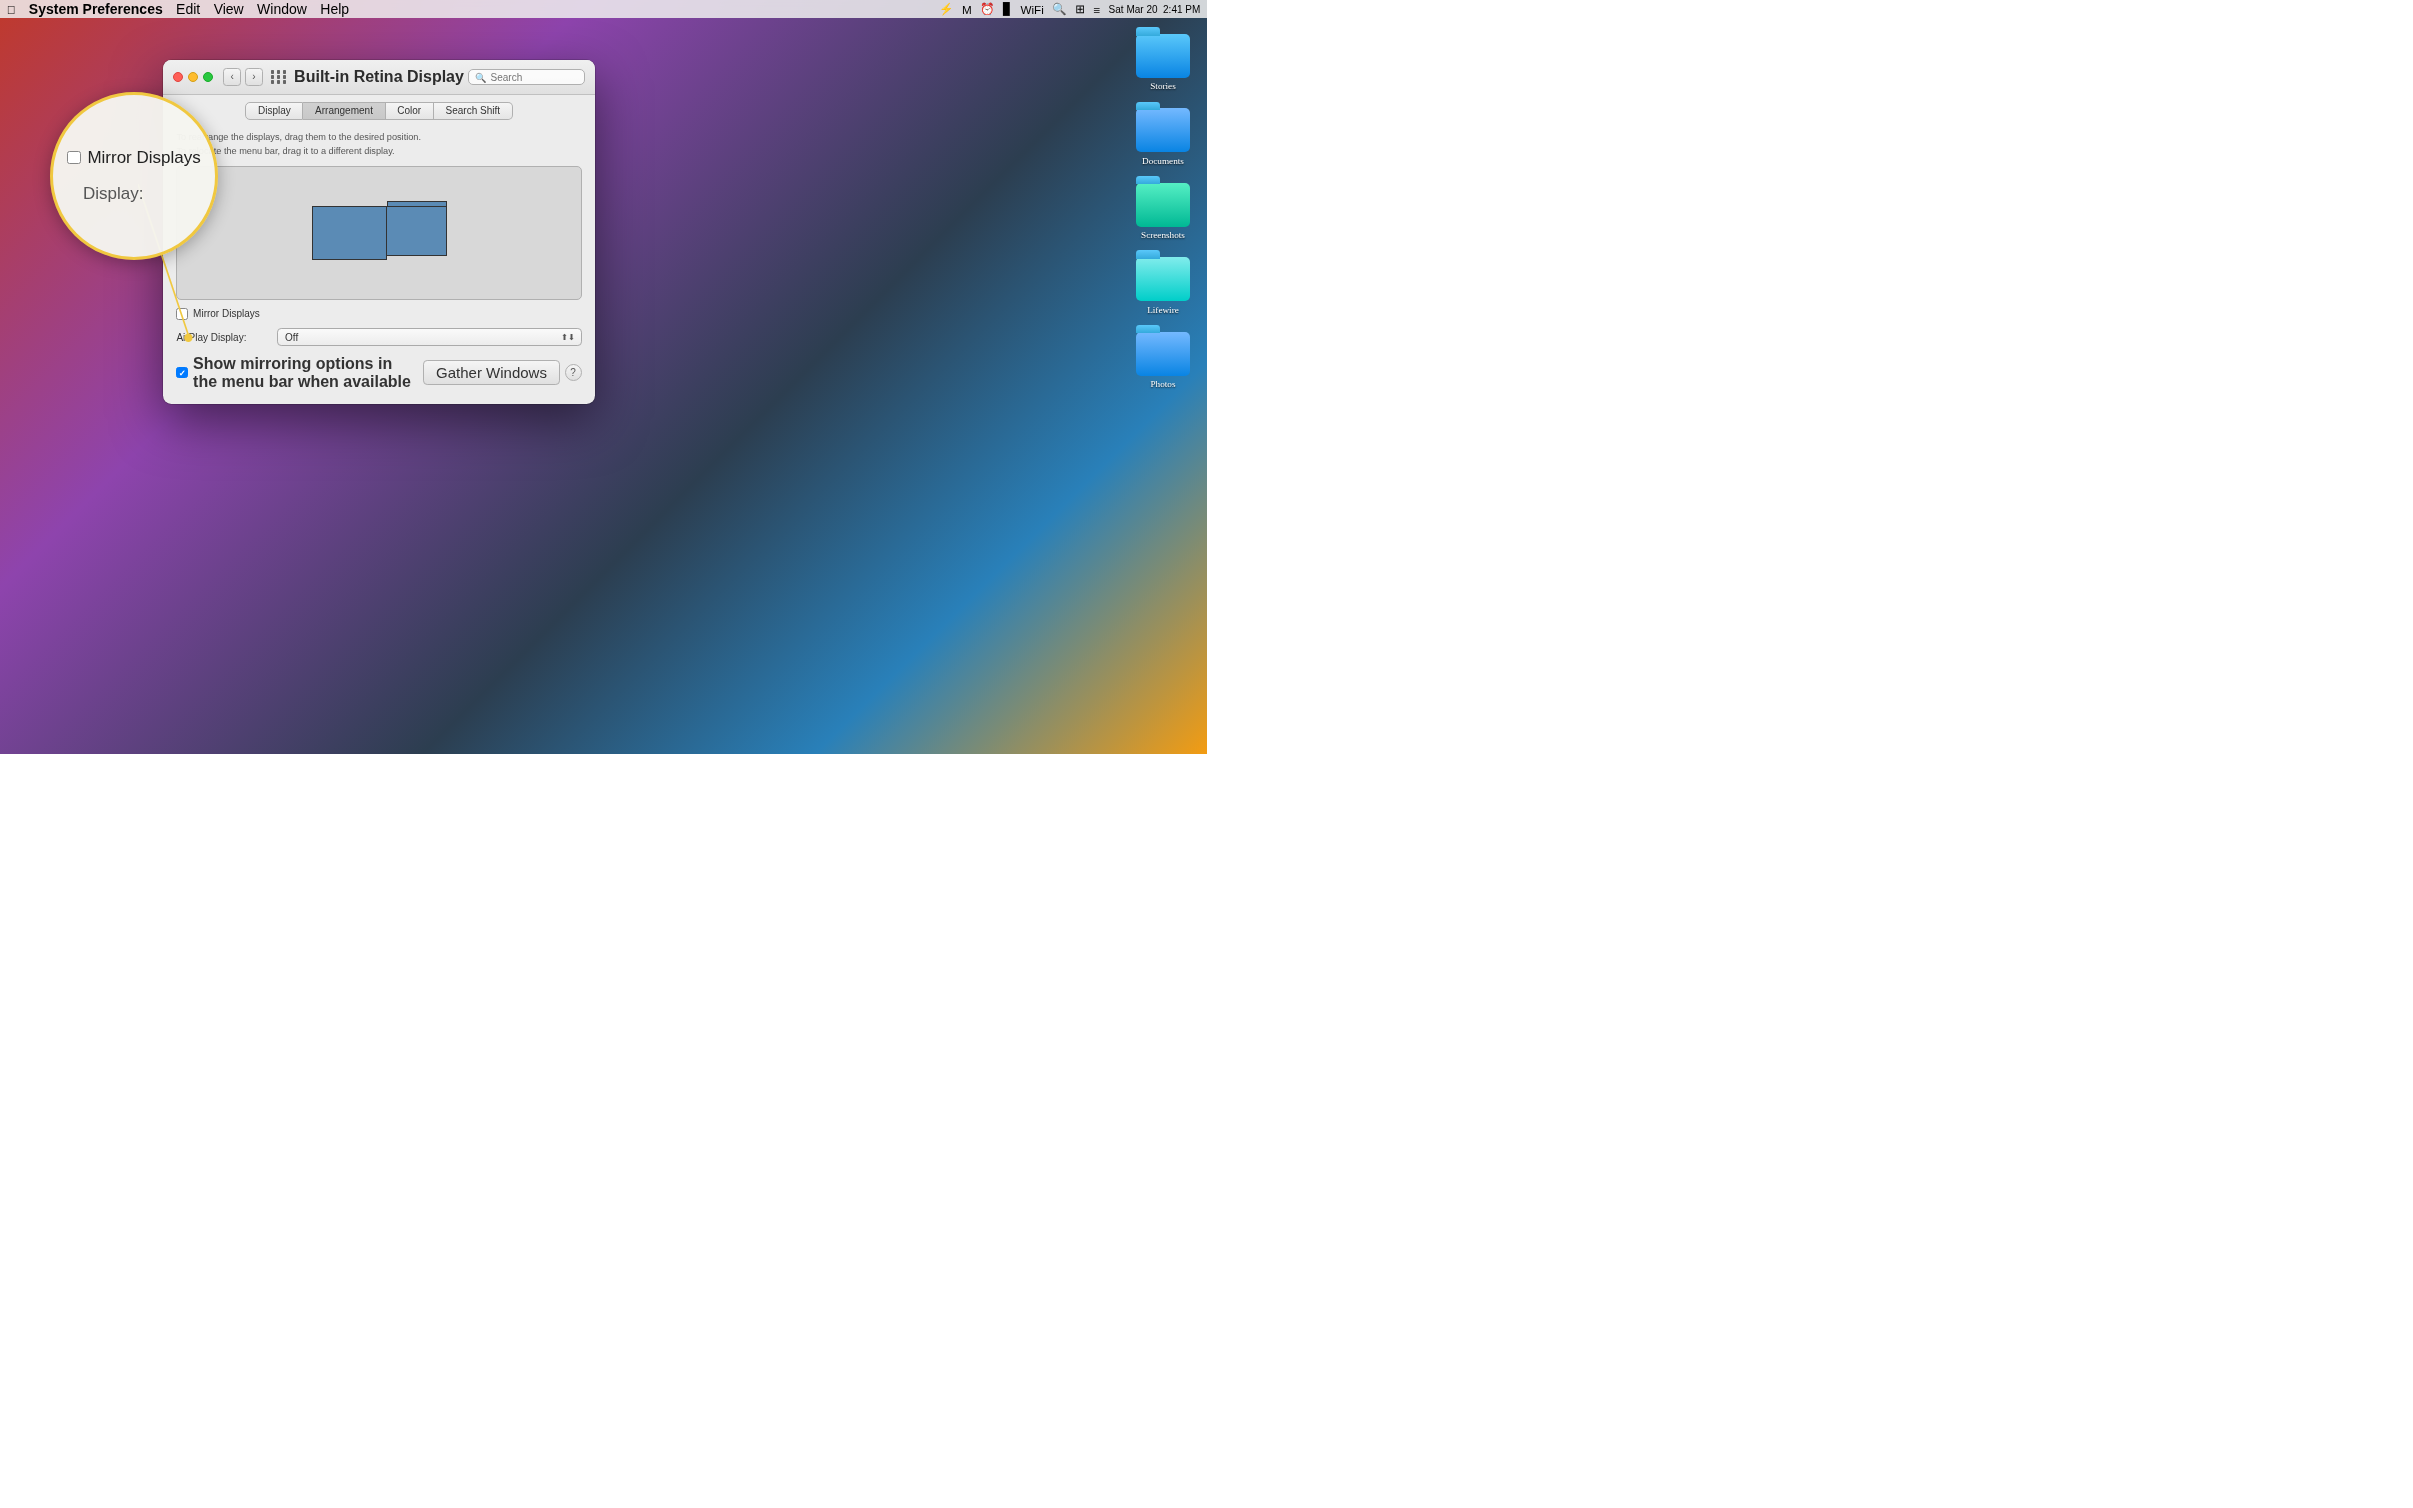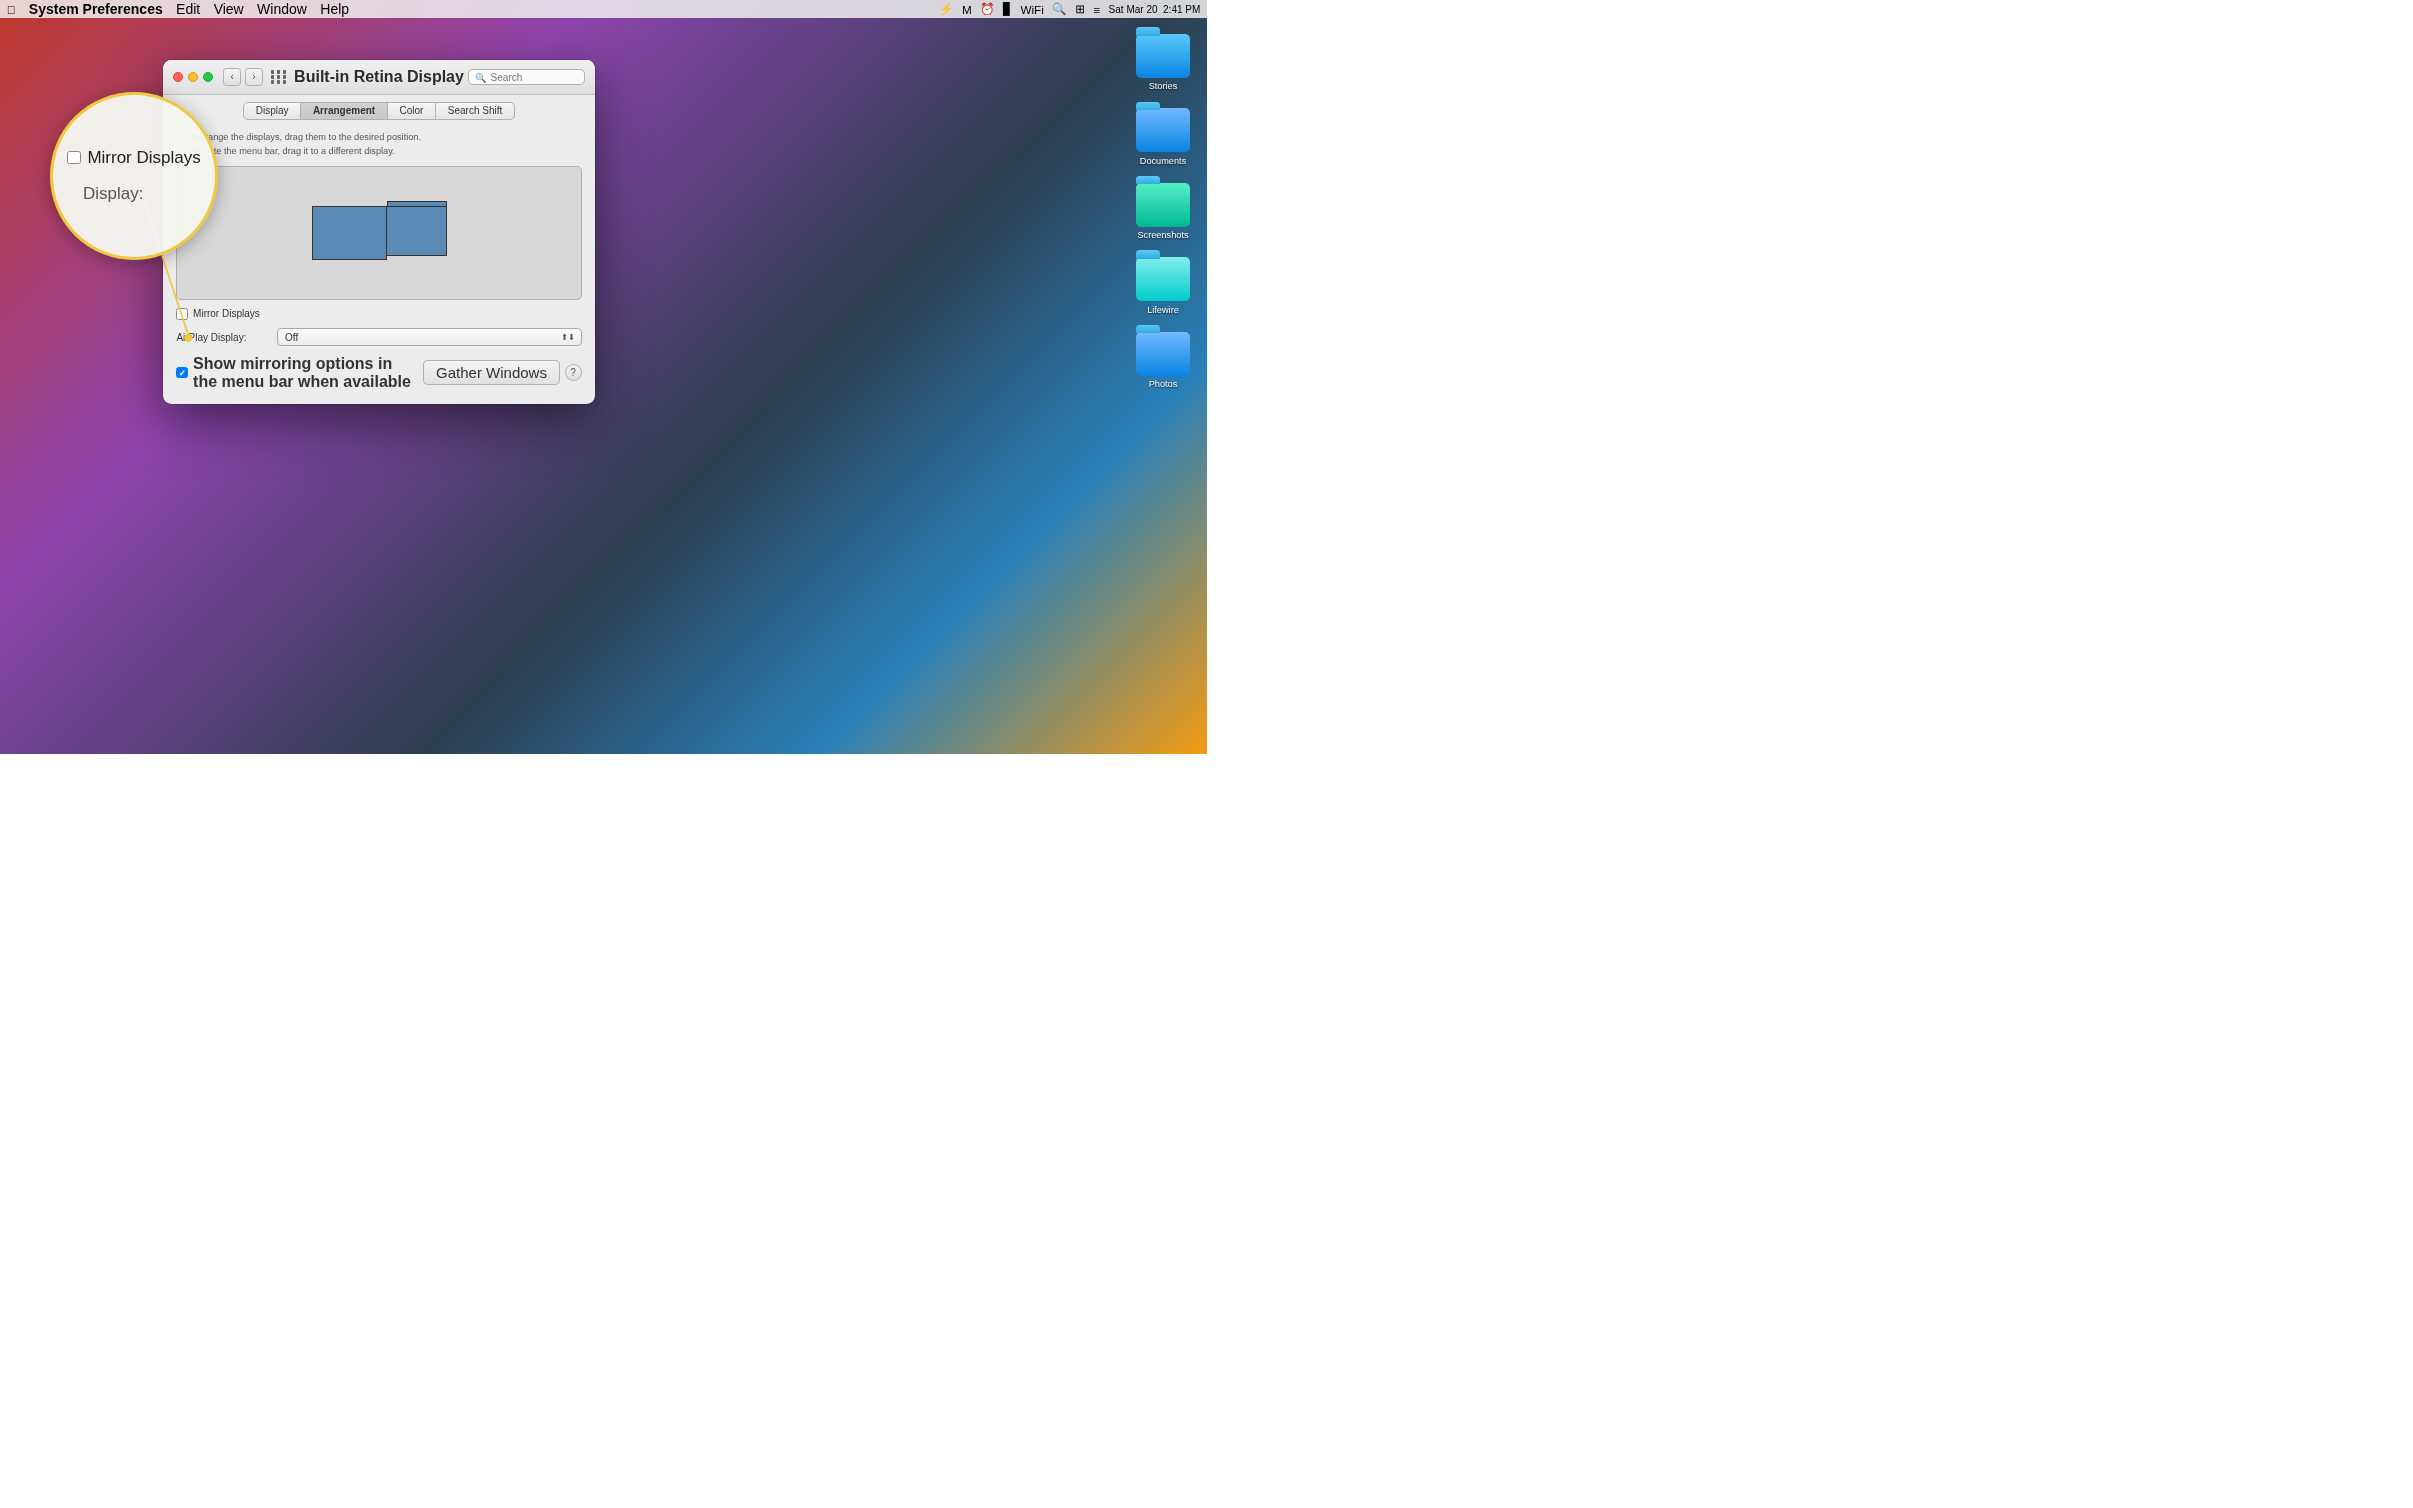--- a/index.html
+++ b/index.html
@@ -72,20 +72,21 @@
       flex-direction: column;
       gap: 17px;
       align-items: center;
     }
     .desktop-icon {
       display: flex;
       flex-direction: column;
       align-items: center;
       gap: 3.4px;
       cursor: default;
+      font-family: Liberation Serif, serif;
     }
     .desktop-icon-folder {
       width: 54px;
       height: 44px;
       background: linear-gradient(180deg, #5ac8fa 0%, #007aff 100%);
       border-radius: 5px;
       position: relative;
     }
     .desktop-icon-folder::before {
       content: '';
@@ -229,21 +230,21 @@
       border: 0.8px solid #b0b0b0;
       background: linear-gradient(180deg, #f5f5f5 0%, #e5e5e5 100%);
       cursor: pointer;
       color: #333;
     }
     .tab-btn:first-child { border-radius: 5px 0 0 5px; }
     .tab-btn:last-child { border-radius: 0 5px 5px 0; }
     .tab-btn + .tab-btn { border-left: none; }
     .tab-btn.active {
       background: linear-gradient(180deg, #d0d0d0 0%, #c8c8c8 100%);
-      font-weight: 700;
+      font-weight: 400;
     }
 
     
     .content-area {
       padding: 6.7px 13.4px 13.4px;
     }
     .description-text {
       font-size: 9.2px;
       color: #555;
       line-height: 1.5;

